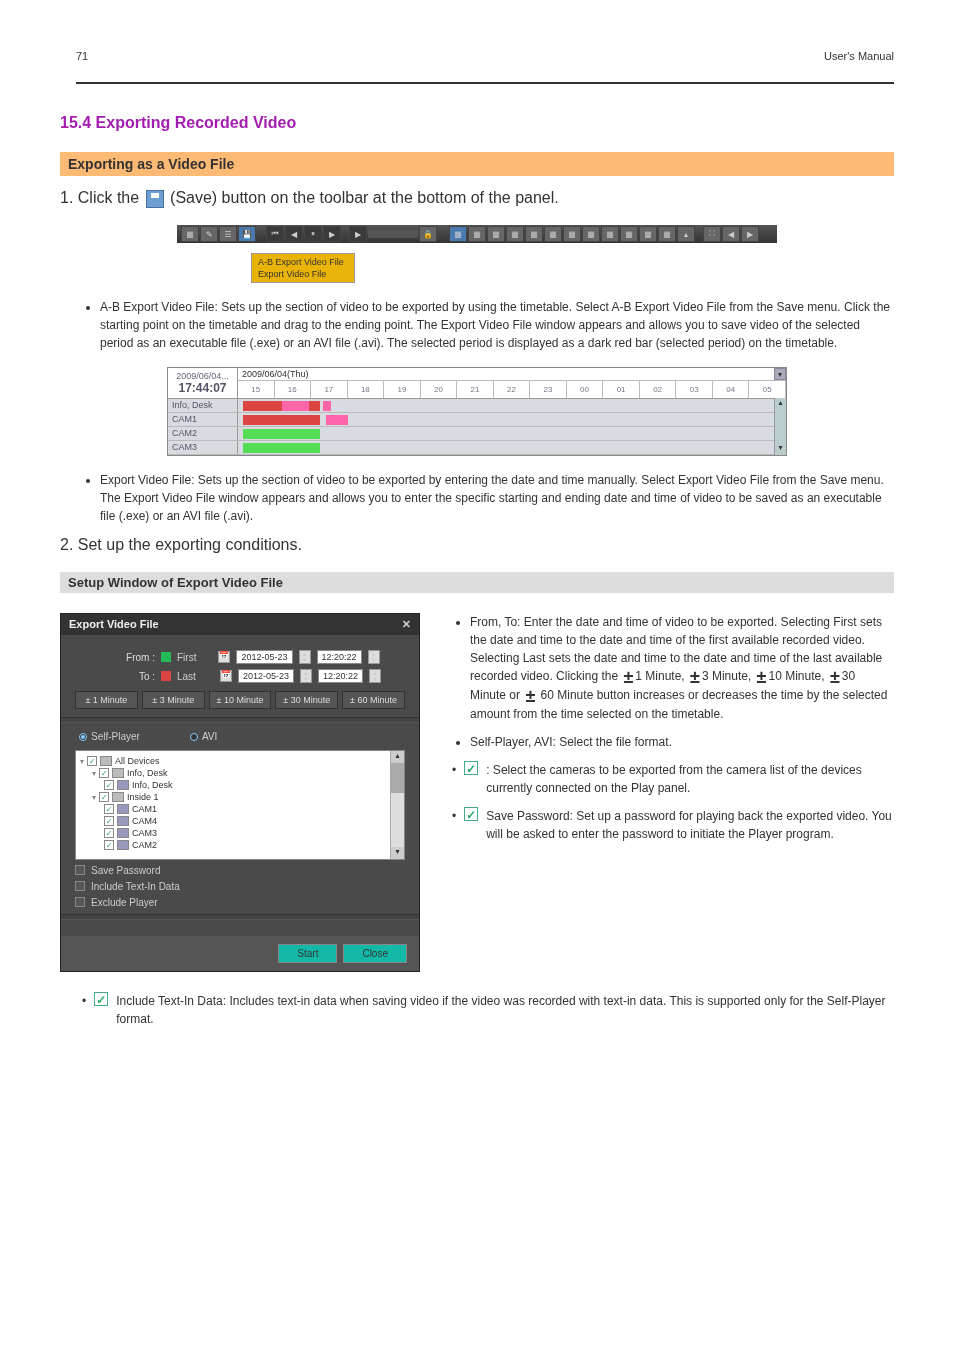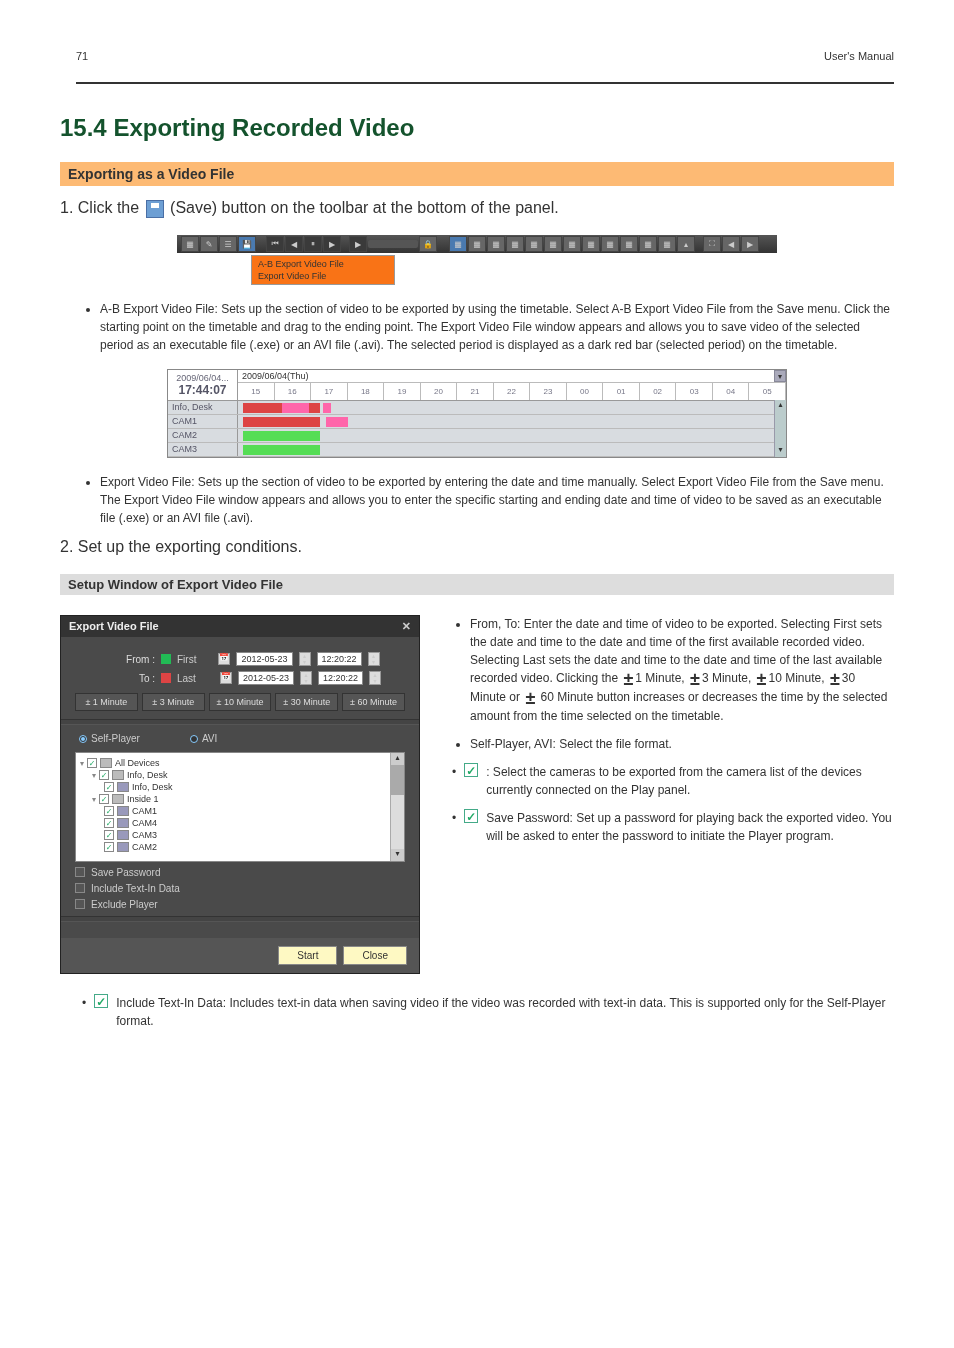--- a/index.html
+++ b/index.html
@@ -9,23 +9,23 @@
     color: #333;
     background: #fff;
     width: 954px;
     padding: 50px 60px;
   }
   .header-area { margin-bottom: 30px; margin-left: 16px; }
   .header-line { border-top: 2px solid #333; margin-top: 20px; }
   .header-row { display: flex; justify-content: space-between; font-size: 11px; margin-bottom: 5px; }
 
   .section-title {
-    font-size: 24px;
+    font-size: 16px;
     font-weight: bold;
-    color: #14532d;
+    color: #a21caf;
     margin: 20px 0 20px 0;
   }
   .subsection {
     background: #fdba74;
     padding: 4px 8px;
     font-size: 14px;
     font-weight: bold;
     color: #333;
     margin: 15px 0 10px 0;
   }
@@ -115,26 +115,26 @@
     border: 1px solid #444;
     display: flex;
     align-items: center; justify-content: center;
     font-size: 8px;
     color: #ccc;
   }
   .tb-btn.blue { background: #4a7ab0; }
   .tb-btn.dark { background: #3a3a3a; }
   .tb-slider { width: 50px; height: 8px; background: #555; border-radius: 2px; }
   .tb-dropdown {
-    background: #f97316;
+    background: #eab308;
     border: 1px solid #999;
     font-size: 9px;
     padding: 2px 4px;
-    margin-top: 2px;
-    width: 144px;
+    margin-top: 10px;
+    width: 104px;
   }
   .tb-dropdown div { padding: 1px 2px; }
 
   
   .timetable-block {
     margin: 15px auto;
     width: 620px;
     border: 1px solid #888;
     font-size: 9px;
     background: #d8dce0;
@@ -305,21 +305,21 @@
     width:10px; height:10px; border:1px solid #888; background:#555;
   }
   .dlg-footer {
     background: #555;
     padding: 8px 12px;
     display: flex;
     justify-content: flex-end;
     gap: 6px;
   }
   .dlg-footer-btn {
-    background: #fef9c3;
+    background: #14b8a6;
     color: #333;
     border: 1px solid #888;
     padding: 3px 18px;
     font-size: 10px;
   }
   .dlg-sep { height: 6px; background: #444; margin: 6px -14px; border-top:1px solid #333; border-bottom:1px solid #555; }
 
   .export-desc {
     flex: 1;
   }

